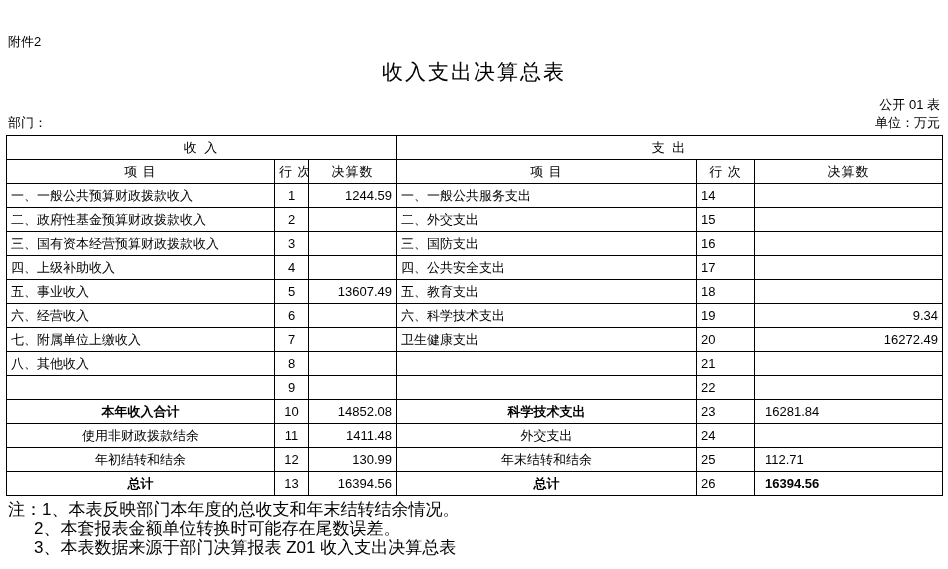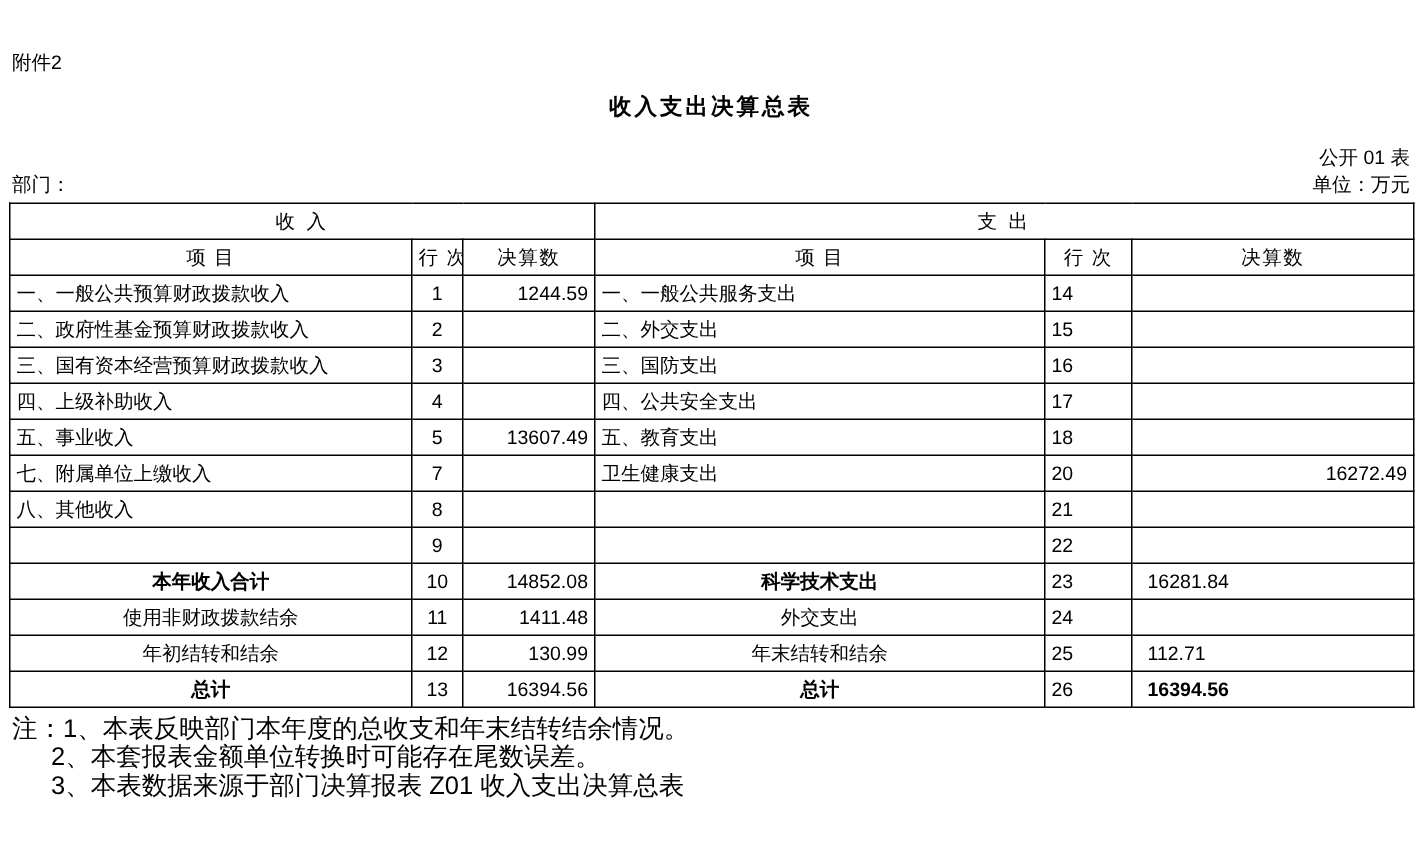--- a/index.html
+++ b/index.html
@@ -23,22 +23,22 @@
     padding: 4px 6px 0 6px;
     margin-top: 28px;
   }
   .attachment-label {
     font-size: 13px;
     margin: 2px 0 0 2px;
     line-height: 16px;
   }
   .doc-title {
     text-align: center;
-    font-size: 15px;
-    font-weight: bold;
+    font-size: 21px;
+    font-weight: normal;
     letter-spacing: 2px;
     margin: 8px 0 10px 0;
     line-height: 28px;
   }
   .meta-row {
     display: flex;
     justify-content: space-between;
     align-items: flex-end;
     font-size: 13px;
     line-height: 18px;
@@ -181,20 +181,28 @@
       </tr>
       <tr>
         <td class="c-item">五、事业收入</td>
         <td class="c-line">5</td>
         <td class="c-val">13607.49</td>
         <td class="c-item2">五、教育支出</td>
         <td class="c-line2">18</td>
         <td class="c-val2"></td>
       </tr>
       <tr>
+        <td class="c-item">六、经营收入</td>
+        <td class="c-line">6</td>
+        <td class="c-val"></td>
+        <td class="c-item2">六、科学技术支出</td>
+        <td class="c-line2">19</td>
+        <td class="c-val2">9.34</td>
+      </tr>
+      <tr>
         <td class="c-item">七、附属单位上缴收入</td>
         <td class="c-line">7</td>
         <td class="c-val"></td>
         <td class="c-item2">卫生健康支出</td>
         <td class="c-line2">20</td>
         <td class="c-val2">16272.49</td>
       </tr>
       <tr>
         <td class="c-item">八、其他收入</td>
         <td class="c-line">8</td>

